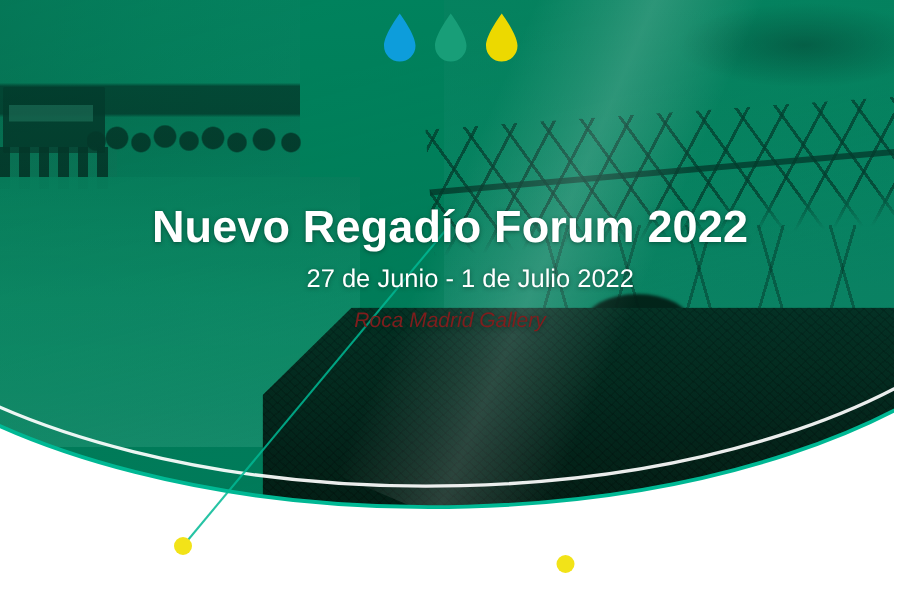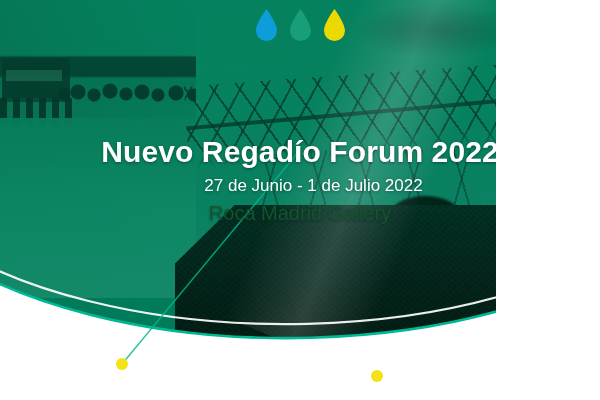--- a/index.html
+++ b/index.html
@@ -1,20 +1,20 @@
 <!DOCTYPE html>
 <html><head>
 <meta charset="utf-8">
 <style>
   html,body{margin:0;padding:0;background:#fff;}
   body{width:600px;height:400px;overflow:hidden;font-family:"Liberation Sans",sans-serif;}
 
   .banner{
     position:relative;
-    width:496px;height:400px;
+    width:596px;height:400px;
     overflow:hidden;
     background:#ffffff;
   }
 
   
   .photo-layer{
     position:absolute;inset:0;
     background:#00906c;
   }
   
@@ -183,23 +183,24 @@
     padding-left:27px;
   }
   .modality{
     margin:5px 0 0 0;
     font-size:15px;font-weight:bold;color:#e9c019;
     letter-spacing:.4px;line-height:20px;
     text-shadow:0 1px 3px rgba(0,40,30,.5);
   }
   .venue{
     margin:6px 0 0 0;
-    font-size:20px;font-weight:normal;color:#14532d;
+    font-size:14px;font-weight:normal;color:#7f1d1d;
     line-height:21px;
     text-shadow:0 1px 3px rgba(0,40,30,.5);
+    font-style:italic;
   }
 </style>
 </head>
 <body>
 
 <div class="banner">
 
   <div class="photo-layer">
     <div class="photo-dam">
       <div class="dam-building"></div>

